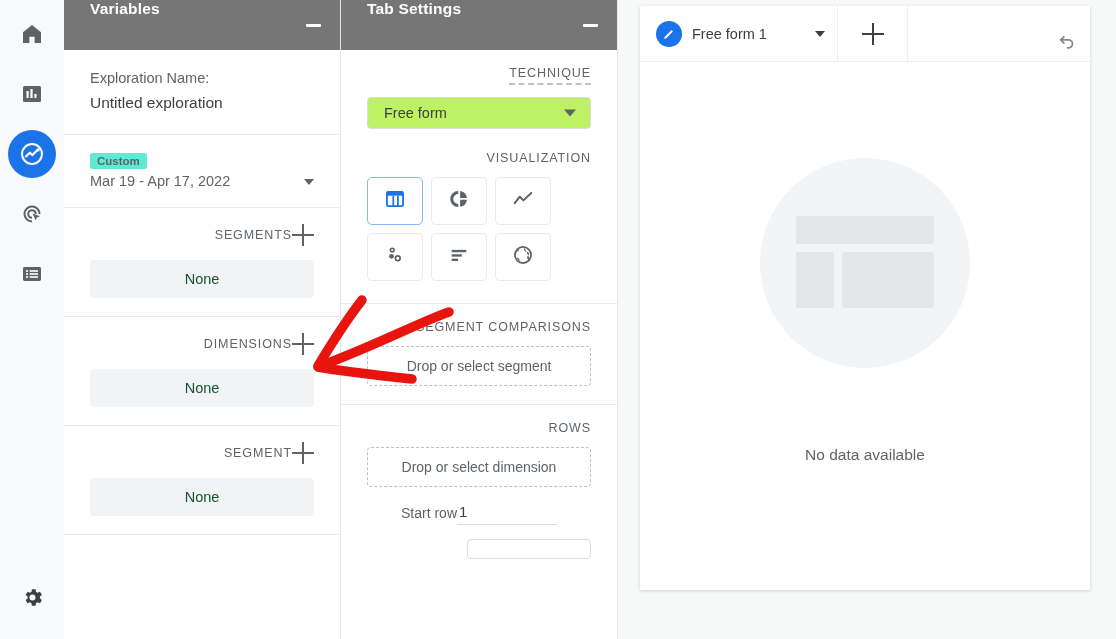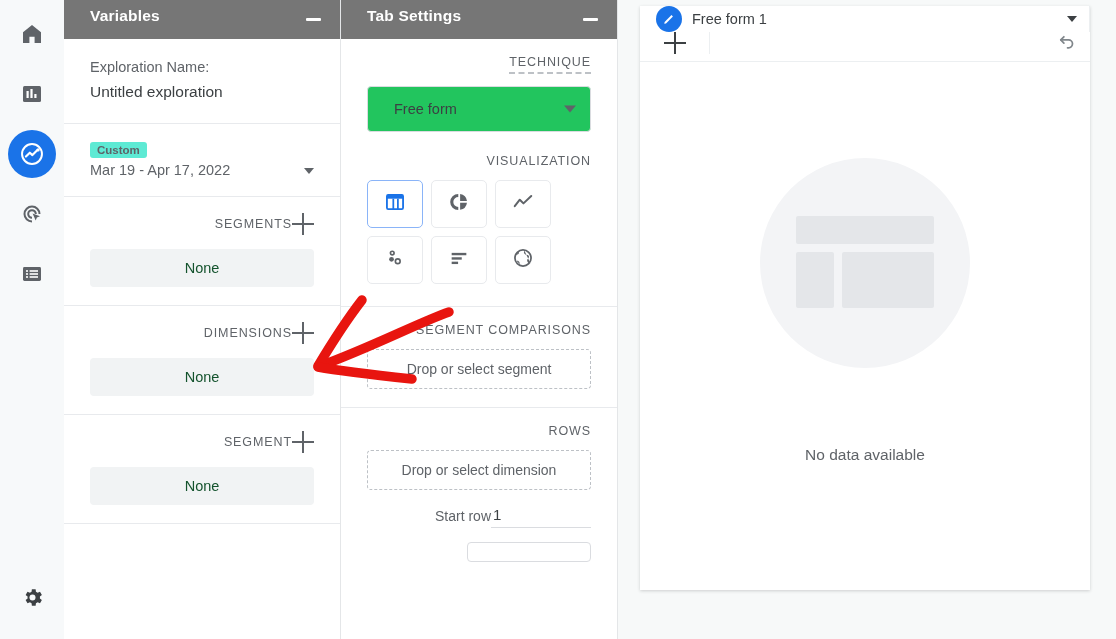--- a/index.html
+++ b/index.html
@@ -37,23 +37,23 @@
     position: absolute; top: 0;
     background: #ffffff;
     border-right: 1px solid #e4e6e8;
     height: 639px;
     overflow: hidden;
   }
   #panel-variables { left: 64px; width: 277px; }
   #panel-tabsettings { left: 341px; width: 277px; }
 
   .panel-header {
-    height: 39px;
+    height: 50px;
     background: #767676;
-    display: flex; align-items: center;
+    display: flex; align-items: flex-start;
     padding: 0 16px 7px 26px;
     position: relative;
   }
   .panel-title {
     color: #ffffff;
     font-size: 15.5px;
     font-weight: bold;
     letter-spacing: .2px;
   }
   .minimize-btn {
@@ -123,27 +123,27 @@
     height: 38px;
     display: flex; align-items: center; justify-content: center;
     font-size: 14.5px; color: #14532d;
     cursor: pointer;
   }
 
   
   .select-box {
     border: 1px solid #dadce0;
     border-radius: 4px;
-    height: 46px;
+    height: 32px;
     display: flex; align-items: center;
-    padding: 0 26px;
+    padding: 0 16px;
     font-size: 14.5px; color: #3c4043;
     position: relative;
     cursor: pointer;
-    background: #22c55e;
+    background: #bef264;
   }
   .select-caret {
     position: absolute; right: 14px; top: 50%; transform: translateY(-50%);
     width: 0; height: 0;
     border-left: 6px solid transparent;
     border-right: 6px solid transparent;
     border-top: 7px solid #5f6368;
   }
 
   .viz-grid {
@@ -165,21 +165,21 @@
   .drop-zone {
     border: 1px dashed #bdc1c6;
     border-radius: 4px;
     height: 40px;
     display: flex; align-items: center; justify-content: center;
     font-size: 14px; color: #5f6368;
     cursor: pointer;
   }
 
   .field-row {
-    display: flex; align-items: flex-end; justify-content: flex-end;
+    display: flex; align-items: flex-end; justify-content: center;
     margin-top: 16px;
   }
   .field-label { font-size: 14px; color: #5f6368; padding-bottom: 4px; }
   .field-input {
     width: 100px;
     border-bottom: 1px solid #dadce0;
     font-size: 15px; color: #3c4043;
     padding: 0 2px 4px 2px;
     text-align: left;
     cursor: text;
@@ -201,21 +201,20 @@
     position: absolute; left: 22px; top: 6px;
     width: 450px; height: 584px;
     background: #ffffff;
     box-shadow: 0 1px 3px rgba(60,64,67,.22);
   }
   .tabbar {
     height: 56px;
     display: flex; align-items: stretch;
     border-bottom: 1px solid #eceff1;
     position: relative;
-    flex-direction: column;
   }
   .tab {
     display: flex; align-items: center;
     padding: 0 12px 0 16px;
     gap: 10px;
     background: #ffffff;
     border-right: 1px solid #eceff1;
     cursor: pointer;
     min-width: 198px;
   }

